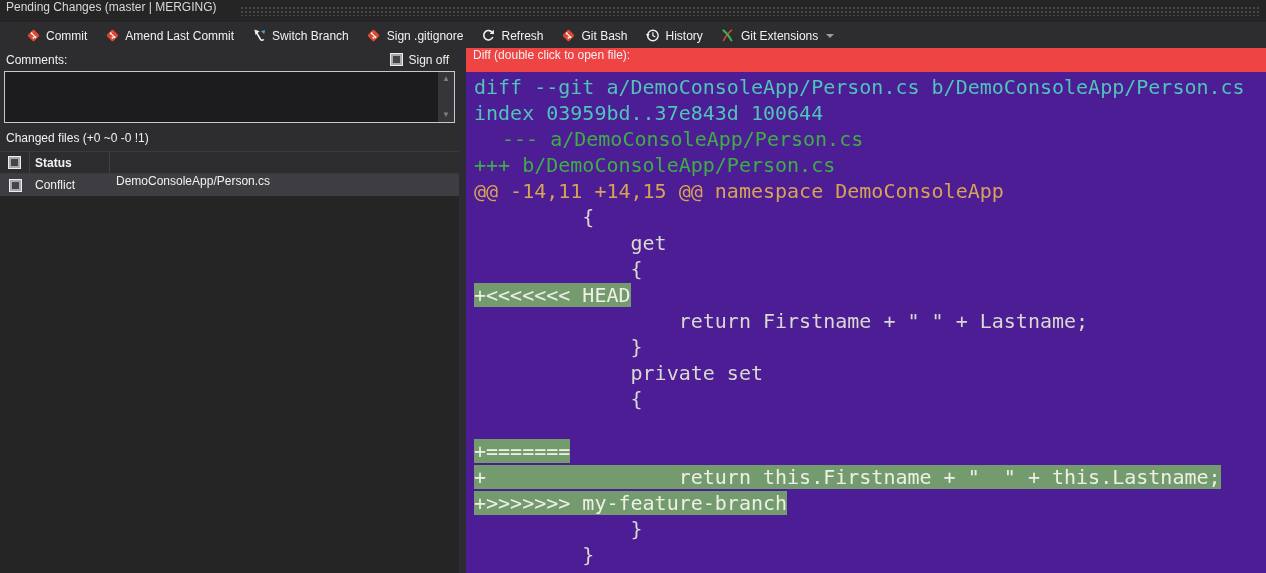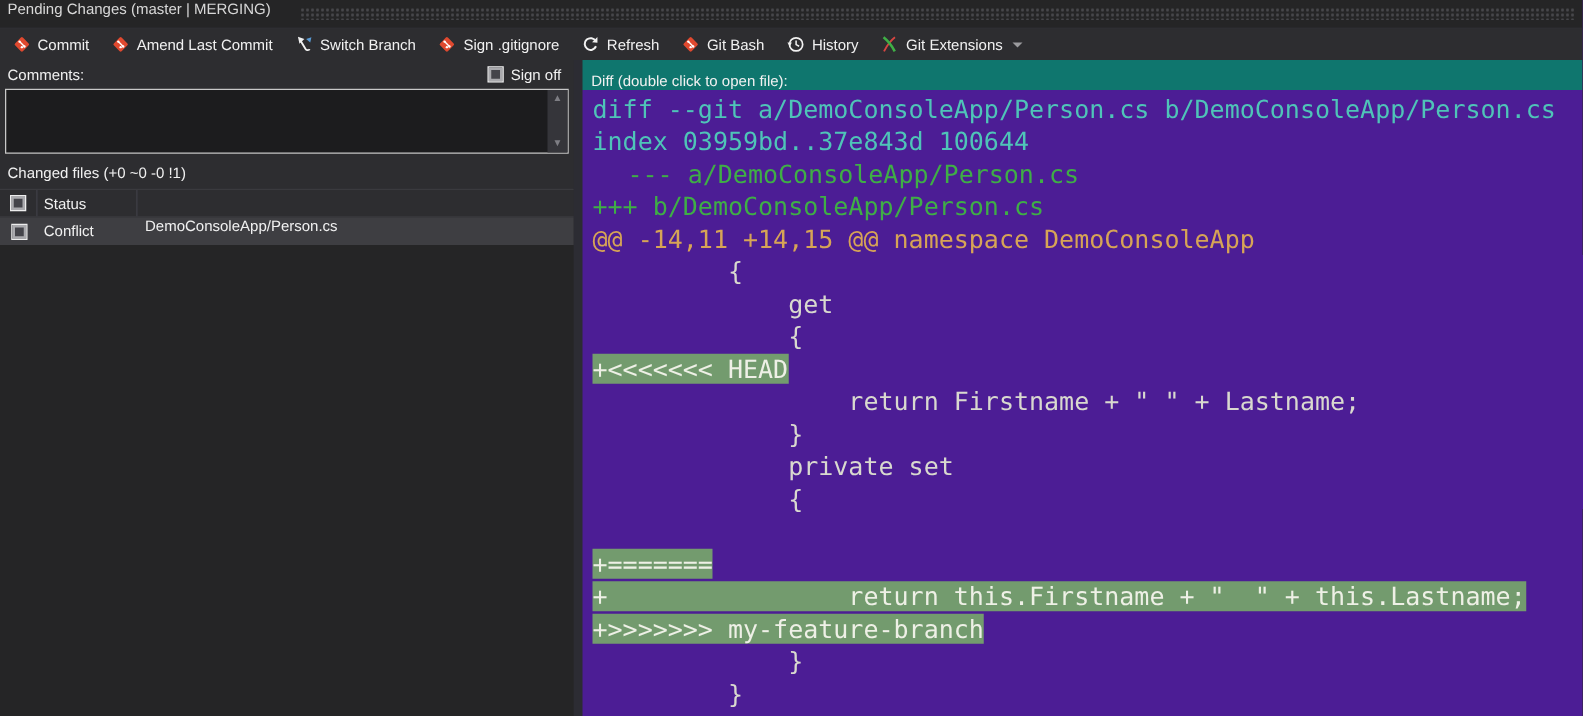--- a/index.html
+++ b/index.html
@@ -20,21 +20,21 @@
   .titlebar .title { font-size:12px; color:#d8d8d8; white-space:nowrap; z-index:2; }
   .titlebar .drag-dots {
     position:absolute; left:240px; right:6px; top:6px; bottom:6px;
     background-image:radial-gradient(circle, #47474b 1px, transparent 1.3px);
     background-size:4px 4px;
   }
 
   
   .toolbar {
     height:26px; background:#2d2d30; border-top:1px solid #2f2f33;
-    display:flex; align-items:center; gap:17px; padding-left:9px; flex:0 0 auto;
+    display:flex; align-items:center; gap:17px; padding-left:25px; flex:0 0 auto;
   }
   .tb-item { display:flex; align-items:center; gap:5px; cursor:default; }
   .tb-icon { width:16px; height:16px; display:inline-flex; align-items:center; justify-content:center; }
   .tb-icon svg { display:block; }
   .tb-label { font-size:12px; color:#f1f1f1; white-space:nowrap; }
   .chevron {
     width:0; height:0; margin-left:3px;
     border-left:4px solid transparent; border-right:4px solid transparent;
     border-top:4px solid #9b9b9e;
   }
@@ -71,37 +71,37 @@
   }
   .scroll-arrow { font-size:8px; color:#7e7e84; line-height:14px; height:14px; width:100%; text-align:center; }
 
   
   .changed-files-header {
     height:28px; display:flex; align-items:flex-end; padding:0 0 6px 6px; font-size:12px;text-align:right;
   }
   .files-table { font-size:12px; }
   .ft-header {
     height:23px; display:flex; align-items:center; background:#2d2d30;
-    border-top:1px solid #3a3a3e; border-bottom:1px solid #3a3a3e;
+    border-top:1px solid #3a3a3e; border-bottom:1px solid #3a3a3e;font-weight:bold;
   }
   .ft-row { height:22px; display:flex; align-items:flex-start; background:#3e3e42; }
   .col-check { width:30px; display:flex; justify-content:center; align-self:stretch; align-items:center; }
   .ft-header .col-check, .ft-header .col-status { border-right:1px solid #3f3f46; }
   .col-status { width:80px; padding-left:5px; align-self:stretch; display:flex; align-items:center; }
   .col-file { flex:1; padding-left:6px; display:flex; align-items:center; gap:6px; }
   .sort-arrow {
     width:0; height:0;
     border-left:4px solid transparent; border-right:4px solid transparent;
     border-bottom:5px solid #cfcfcf;
   }
   .left-fill { flex:1; background:#252526; }
 
   
   .diff-header {
-    height:24px; background:#0f766e; display:flex; align-items:flex-end;
+    height:24px; background:#ef4444; display:flex; align-items:flex-start;
     padding-left:7px; font-size:12px; flex:0 0 auto;
   }
   .diff-content {
     flex:1; background:#4c1d95; overflow:hidden;
     font-family:"DejaVu Sans Mono", monospace;
     font-size:20px; line-height:26px; padding:2px 0 16px 8px;
     white-space:pre;
   }
   .diff-line { height:26px; }
   .t-meta      { color:var(--diff-meta,#4fc4b8); }

